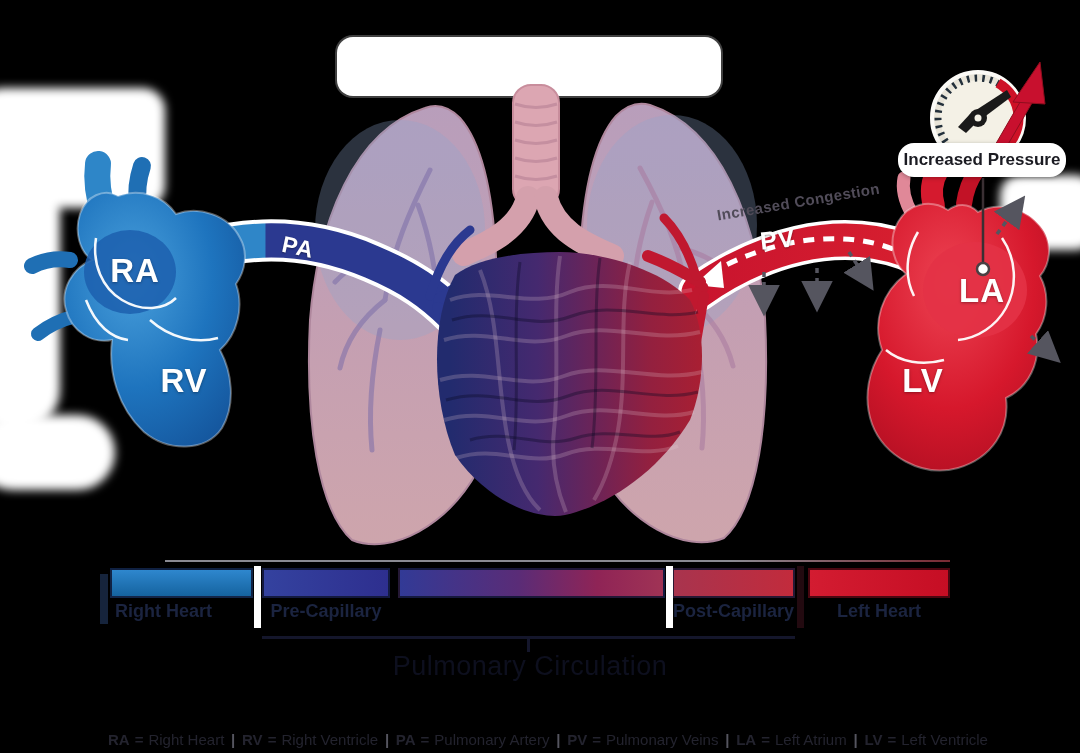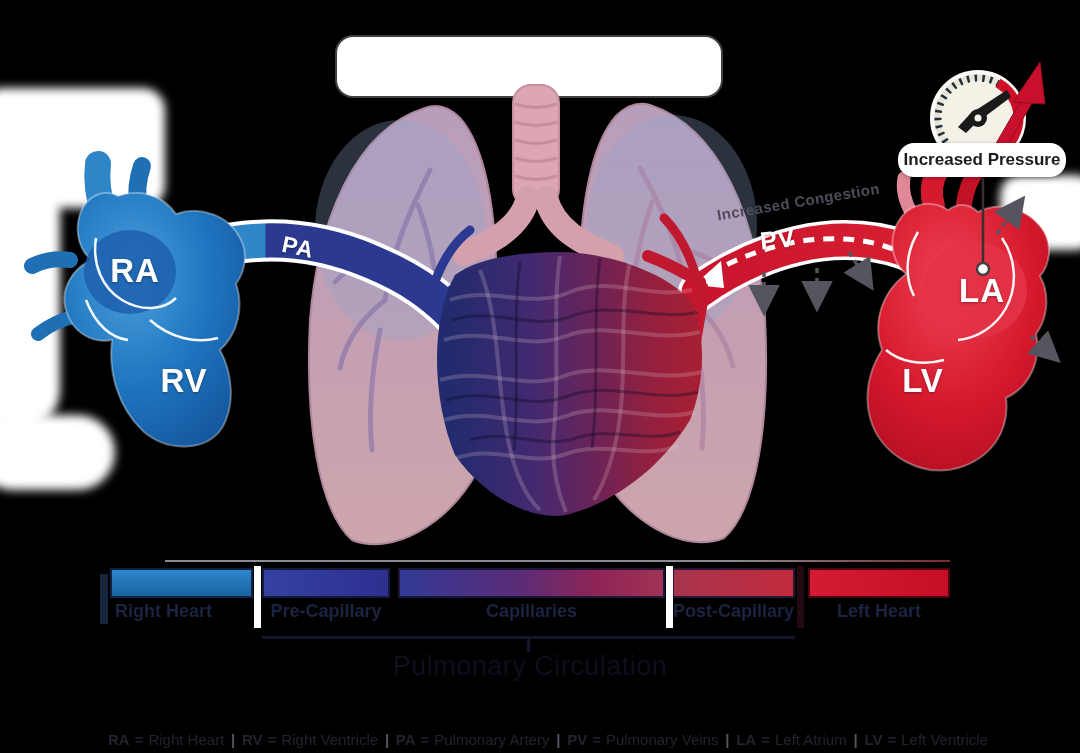--- a/index.html
+++ b/index.html
@@ -265,21 +265,20 @@
   <div class="abs seg seg2"></div>
   <div class="abs seg seg3"></div>
   <div class="abs seg seg4"></div>
   <div class="abs seg seg5"></div>
   <div class="abs divider div1"></div>
   <div class="abs divider div2"></div>
   <div class="abs divider div3"></div>
 
   <div class="abs seg-label sl1">Right Heart</div>
   <div class="abs seg-label sl2">Pre-Capillary</div>
-  <div class="abs seg-label sl3">Capillaries</div>
   <div class="abs seg-label sl4">Post-Capillary</div>
   <div class="abs seg-label sl5">Left Heart</div>
 
   <div class="abs bracket-line"></div>
   <div class="abs bracket-tick"></div>
   <div class="abs bracket-title">Pulmonary Circulation</div>
 
   <div class="abs legend">
     <span class="item">
       <span class="abbr">RA</span>

